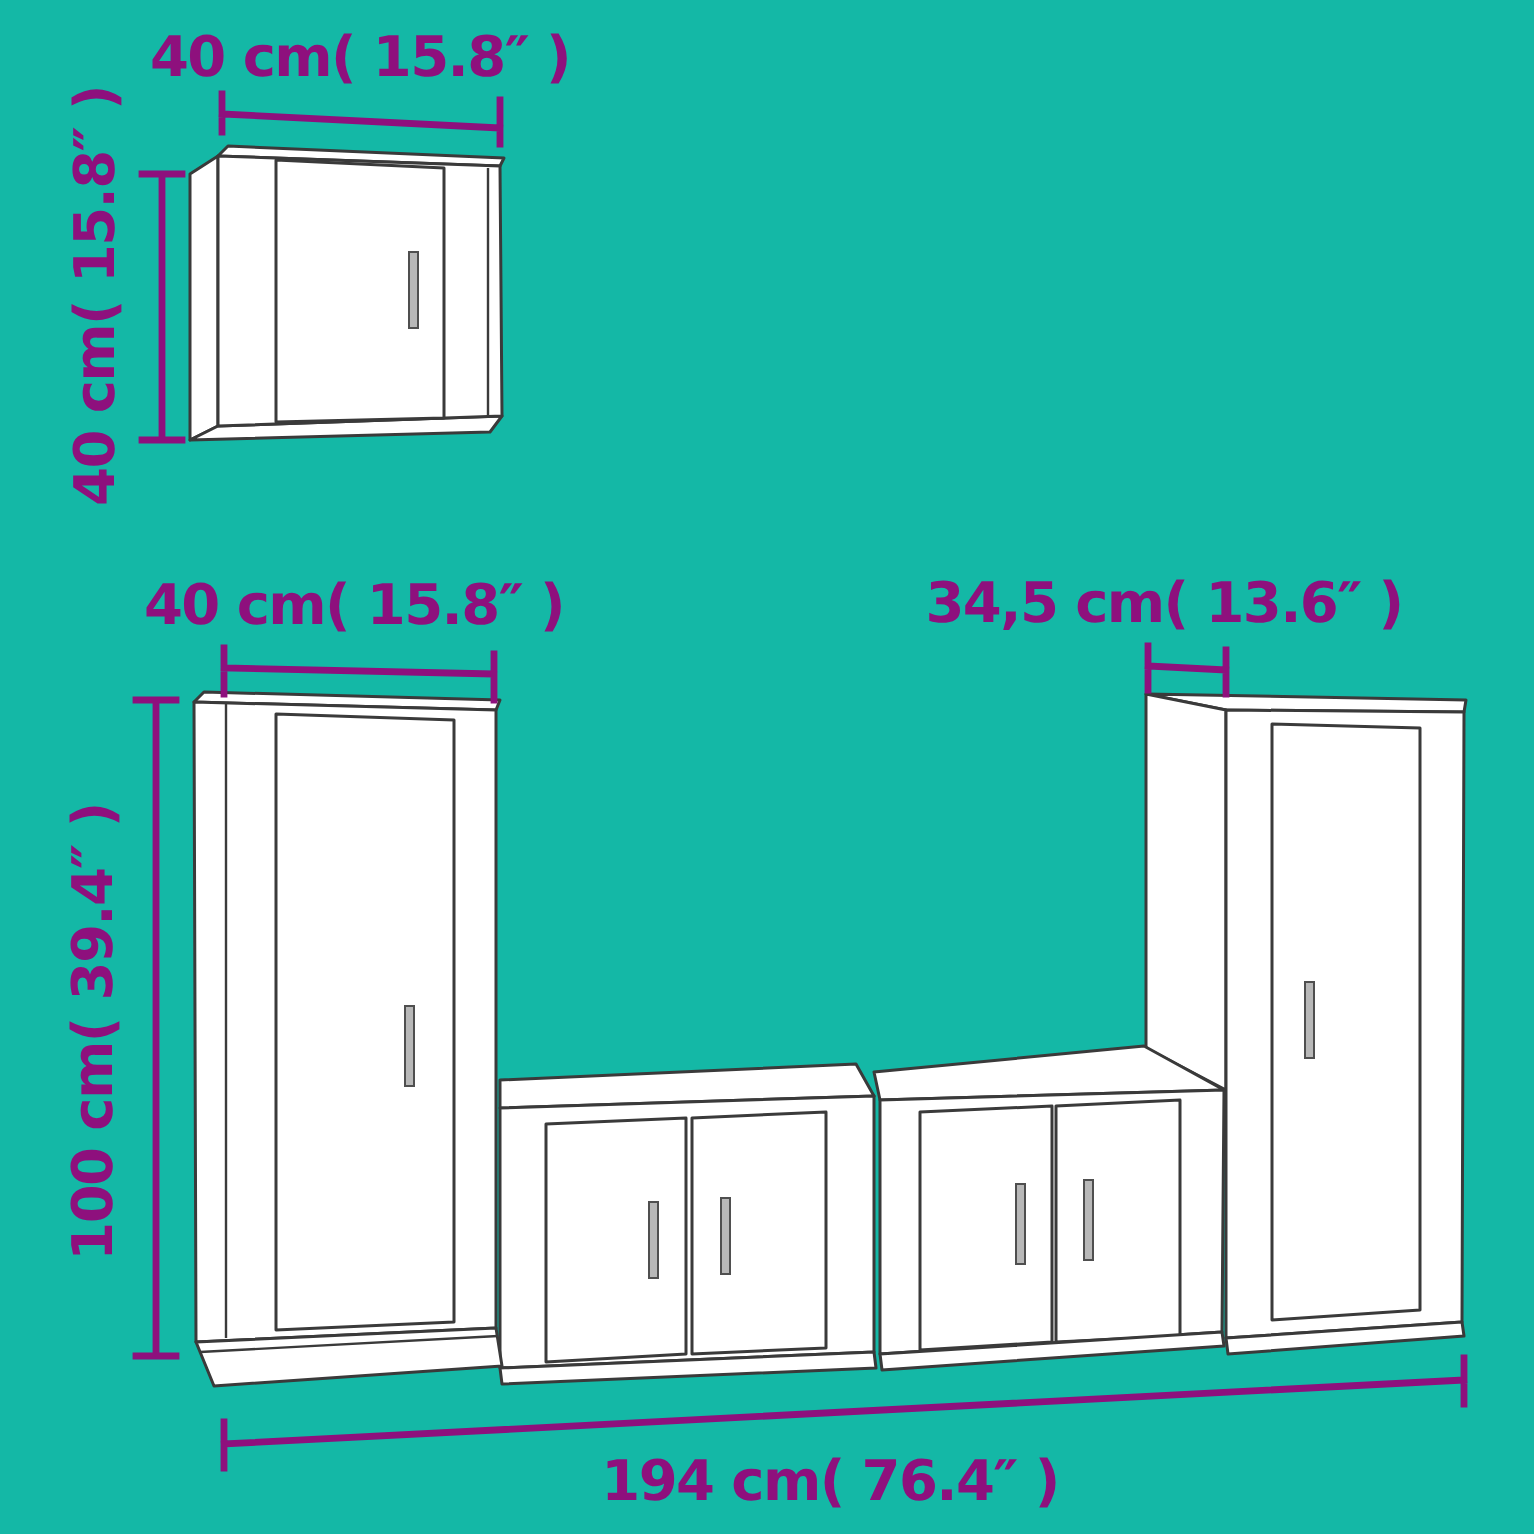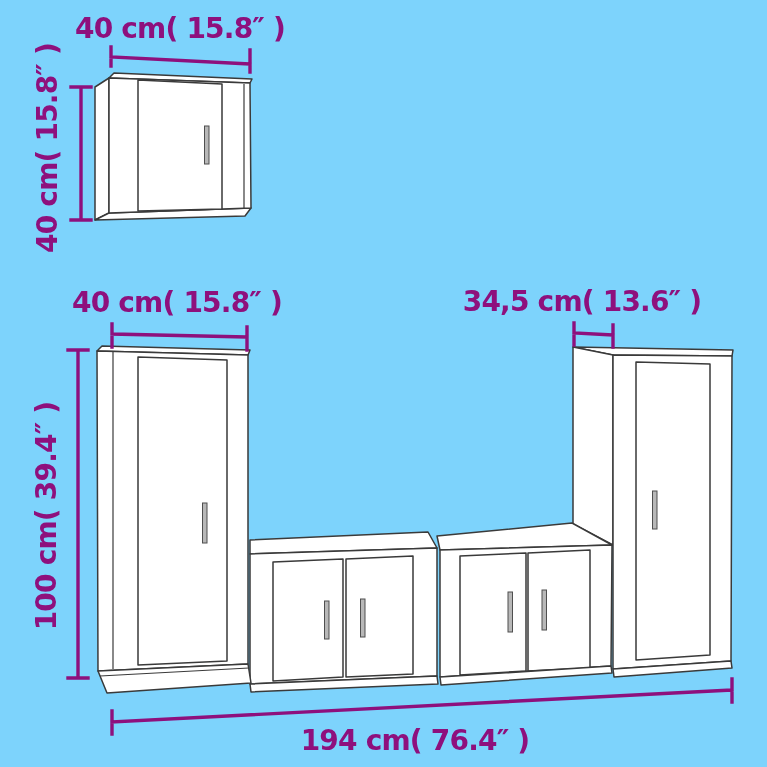--- a/index.html
+++ b/index.html
@@ -1,16 +1,16 @@
 <!DOCTYPE html>
 <html><head>
 <meta charset="utf-8">
 <style>
   html,body{margin:0;padding:0;background:#ffffff;width:767px;height:767px;overflow:hidden}
-  .stage{position:relative;width:767px;height:767px;background:#7dd3fc}
+  .stage{position:relative;width:767px;height:767px;background:#14b8a6}
   svg{display:block}
   .face{fill:#ffffff;stroke:#3a3a3a;stroke-width:1.5;stroke-linejoin:round}
   .thin{fill:none;stroke:#3a3a3a;stroke-width:1.2}
   .handle{fill:#b8b8b8;stroke:#4f4f4f;stroke-width:1}
   .dim{fill:none;stroke:#8E107D;stroke-width:3.4;stroke-linecap:square}
   .dimtext{fill:#8E107D;font-family:"DejaVu Sans","Liberation Sans",sans-serif;
            font-weight:bold;font-size:28px;letter-spacing:-0.8px;text-anchor:middle}
 </style>
 </head>
 <body>

